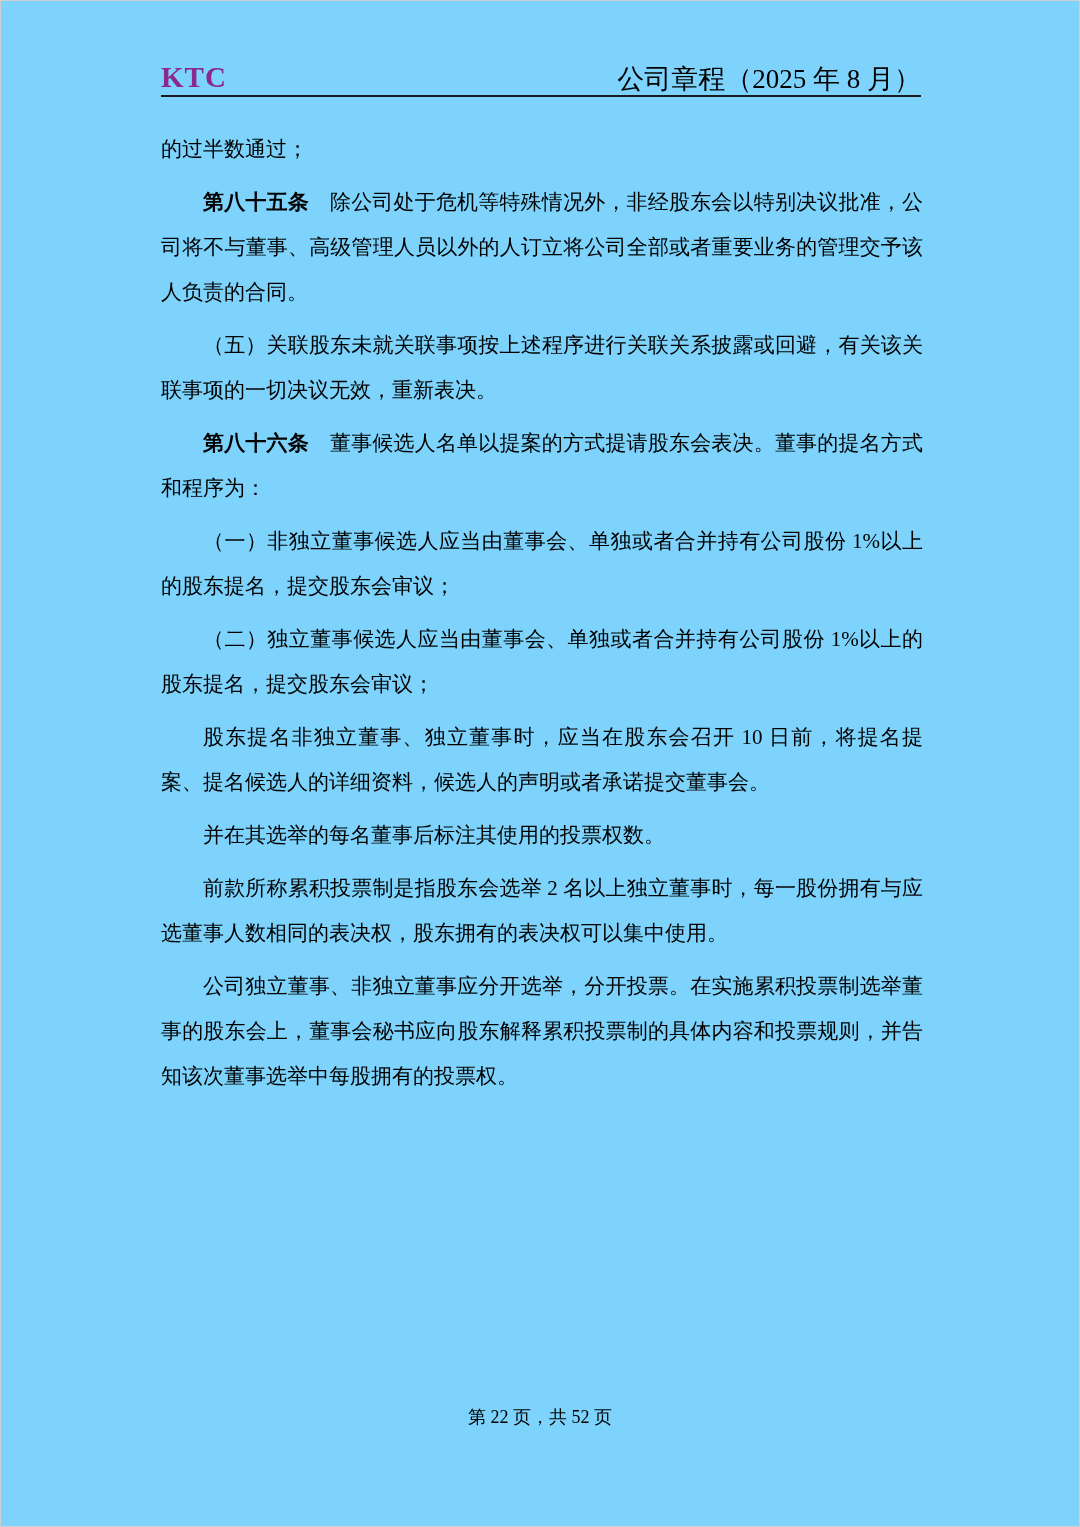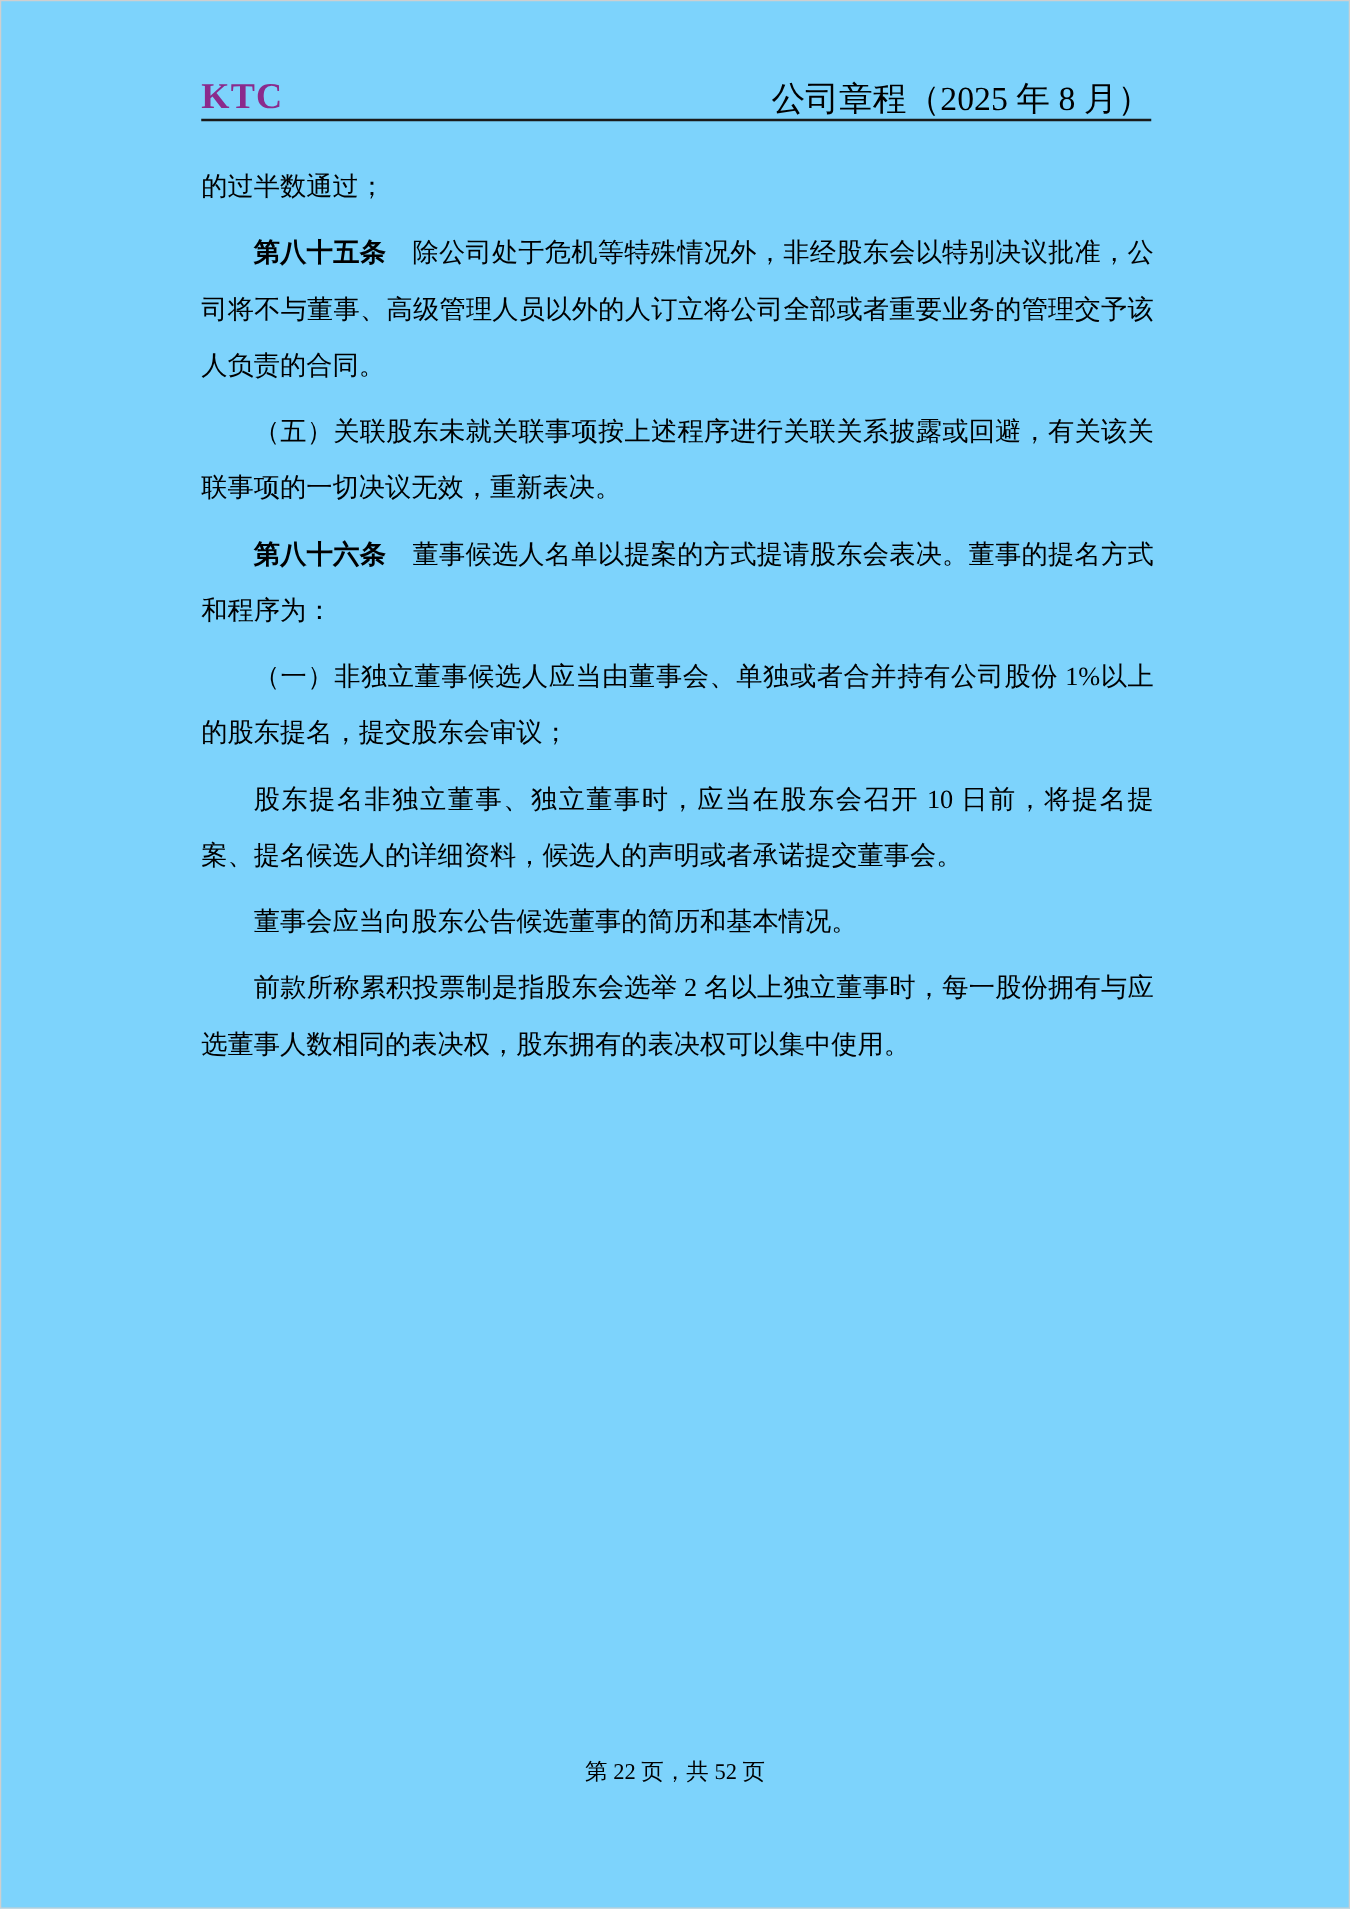--- a/index.html
+++ b/index.html
@@ -81,22 +81,24 @@
       <span class="doc-title">公司章程（2025 年 8 月）</span>
     </div>
   </div>
 
   <div class="content">
     <p class="para no-indent">的过半数通过；</p>
     <p class="para"><span class="lead">第八十五条</span><span>除公司处于危机等特殊情况外，非经股东会以特别决议批准，公司将不与董事、高级管理人员以外的人订立将公司全部或者重要业务的管理交予该人负责的合同。</span></p>
     <p class="para">（五）关联股东未就关联事项按上述程序进行关联关系披露或回避，有关该关联事项的一切决议无效，重新表决。</p>
     <p class="para"><span class="lead">第八十六条</span><span>董事候选人名单以提案的方式提请股东会表决。董事的提名方式和程序为：</span></p>
     <p class="para">（一）非独立董事候选人应当由董事会、单独或者合并持有公司股份 1%以上的股东提名，提交股东会审议；</p>
+    <p class="para">（二）独立董事候选人应当由董事会、单独或者合并持有公司股份 1%以上的股东提名，提交股东会审议；</p>
     <p class="para">股东提名非独立董事、独立董事时，应当在股东会召开 10 日前，将提名提案、提名候选人的详细资料，候选人的声明或者承诺提交董事会。</p>
-    <p class="para">董事会应当向股东公告候选董事的简历和基本情况。</p>
+    <p class="para">并在其选举的每名董事后标注其使用的投票权数。</p>
     <p class="para">前款所称累积投票制是指股东会选举 2 名以上独立董事时，每一股份拥有与应选董事人数相同的表决权，股东拥有的表决权可以集中使用。</p>
+    <p class="para">公司独立董事、非独立董事应分开选举，分开投票。在实施累积投票制选举董事的股东会上，董事会秘书应向股东解释累积投票制的具体内容和投票规则，并告知该次董事选举中每股拥有的投票权。</p>
   </div>
 
   <div class="footer">
     <span>第 22 页，共 52 页</span>
   </div>
 
 </div>
 
 </body></html>

